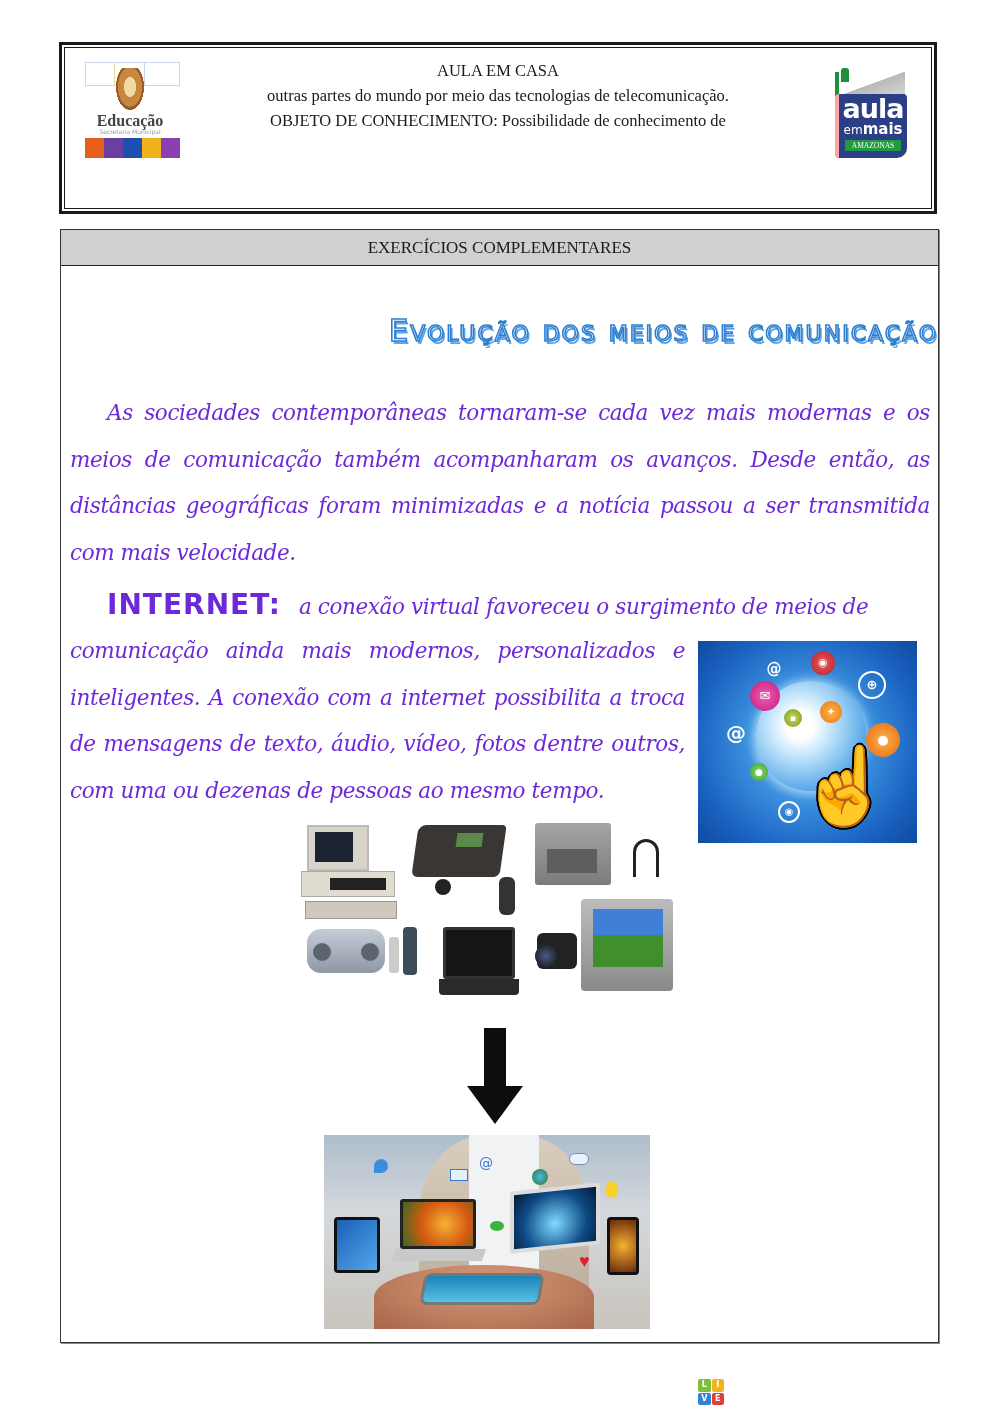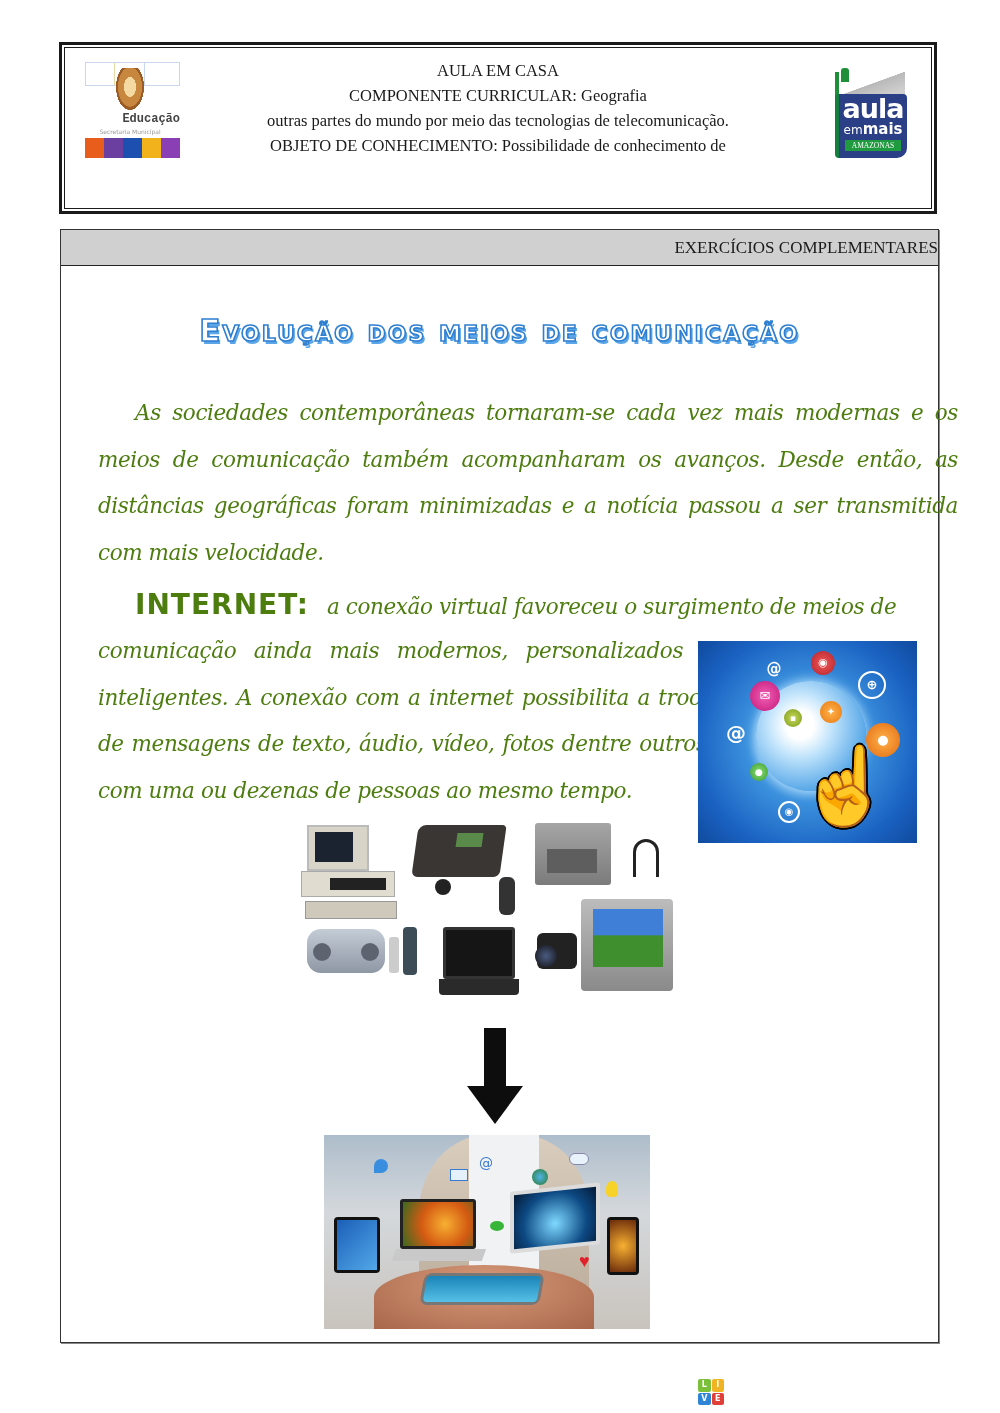--- a/index.html
+++ b/index.html
@@ -23,65 +23,65 @@
       position: absolute; left: 82px; top: 133px; font-size: 17px; color: #1a1a1a; white-space: nowrap;
     }
 
     
     .edu-logo { position: absolute; left: 15px; top: 14px; width: 100px; height: 100px; }
     .edu-lines { position: absolute; left: 5px; top: 0; width: 95px; height: 24px;
       border: 1px solid #cbd6ee; background:
         linear-gradient(90deg, transparent 30%, #e8d9a3 30%, #e8d9a3 31%, transparent 31%, transparent 62%, #c8d6f0 62%, #c8d6f0 63%, transparent 63%); }
     .edu-crest { position: absolute; left: 36px; top: 6px; width: 28px; height: 42px;
       background: radial-gradient(ellipse at 50% 45%, #f4d9a2 0 30%, #c7873f 31% 60%, #9a5b25 61% 70%, transparent 71%); }
-    .edu-text { position: absolute; left: 0; width: 100px; top: 50px; text-align: right;
-      font-family: Liberation Mono, monospace; font-weight: bold; font-size: 12px; color: #444; }
+    .edu-text { position: absolute; left: 0; width: 100px; top: 50px; text-align: center;
+      font-family: Liberation Serif, serif; font-weight: bold; font-size: 16px; color: #444; }
     .edu-sub { position: absolute; left: 0; width: 100px; top: 66px; text-align: center;
       font-family: "DejaVu Sans", sans-serif; font-size: 6px; color: #999; }
     .edu-stripes { position: absolute; left: 5px; top: 76px; width: 95px; height: 20px; display: flex; }
     .edu-stripes span { flex: 1; display: block; }
 
     
     .aula-logo { position: absolute; right: 22px; top: 20px; width: 78px; height: 94px; }
     .aula-roof { position: absolute; left: 4px; top: 4px; width: 70px; height: 28px;
       background: linear-gradient(160deg, transparent 45%, #b9b9b9 46%, #cfcfcf 80%);
       border-left: 4px solid #1f8f3a; }
     .aula-chimney { position: absolute; left: 10px; top: 0; width: 8px; height: 14px; background: #1f8f3a; border-radius: 3px 3px 0 0; }
     .aula-box { position: absolute; left: 4px; top: 26px; width: 72px; height: 64px;
-      background: #2b3f86; border-radius: 4px 4px 10px 4px; border-left: 4px solid #15803d; }
+      background: #2b3f86; border-radius: 4px 4px 10px 4px; border-left: 4px solid #fca5a5; }
     .aula-word { position: absolute; left: 0; width: 100%; top: 1px; text-align: center;
       font-family: "DejaVu Sans", sans-serif; font-weight: bold; font-size: 27px; color: #fff; line-height: 28px; letter-spacing: -1px; }
     .aula-em { position: absolute; left: 0; width: 100%; top: 27px; text-align: center;
       font-family: "DejaVu Sans", sans-serif; font-weight: bold; font-size: 15px; color: #fff; line-height: 16px; }
     .aula-em small { font-size: 12px; font-weight: normal; }
     .aula-amazonas { position: absolute; left: 6px; right: 6px; top: 46px; height: 11px;
       background: #1f9a3e; color: #fff; font-size: 7.5px; text-align: center; line-height: 11px;
       font-family: "Liberation Serif", serif; }
 
     
     .exercises-box {
       position: absolute; left: 60px; top: 229px; width: 879px; height: 1114px;
       border: 1px solid #333; box-shadow: 1px 1px 0 #888;
     }
     .exercises-header {
       height: 36px; background: #d0d0d0; border-bottom: 1px solid #222;
-      text-align: right; font-size: 17px; line-height: 36px; color: #1a1a1a;
+      text-align: center; font-size: 17px; line-height: 36px; color: #1a1a1a;
     }
 
     .main-title {
-      position: absolute; left: 0; right: 0; top: 82px; text-align: center;
-      font-family: "DejaVu Sans", sans-serif; font-weight: bold; font-size: 31px;
+      position: absolute; left: 0; right: 0; top: 82px; text-align: right;
+      font-family: "DejaVu Sans", sans-serif; font-weight: normal; font-size: 31px;
       letter-spacing: 2px; color: #ffffff; font-variant: small-caps;
       -webkit-text-stroke: 1.6px #2f7fd0;
       text-shadow: 2px 3px 0 #5aa6e8;
     }
 
     .script {
-      font-family: "DejaVu Serif", serif; font-style: italic; color: #4d7c0f;
-      font-size: 21.5px; letter-spacing: -0.4px; margin-left: 28px;
+      font-family: "DejaVu Serif", serif; font-style: italic; color: #6d28d9;
+      font-size: 21.5px; letter-spacing: -0.4px;
     }
     .para1 {
       position: absolute; left: 9px; width: 860px; top: 160px;
       line-height: 46.5px; text-align: justify; text-indent: 37px;
     }
     .para2-first {
       position: absolute; left: 9px; width: 860px; top: 352px;
       line-height: 46px; text-align: justify; text-indent: 37px; white-space: nowrap;
     }
     .internet-label {
@@ -140,21 +140,20 @@
         <span style="background:#e85d1c"></span>
         <span style="background:#6a3fa0"></span>
         <span style="background:#1d4fb0"></span>
         <span style="background:#f2b21b"></span>
         <span style="background:#8a3fb5"></span>
       </div>
     </div>
 
     <div class="header-title-block">
       <div>AULA EM CASA</div>
-      <div>COMPONENTE CURRICULAR: Geografia</div>
       <div>outras partes do mundo por meio das tecnologias de telecomunicação.</div>
       <div>OBJETO DE CONHECIMENTO: Possibilidade de conhecimento de</div>
     </div>
 
     <div class="aula-logo">
       <div class="aula-roof"></div>
       <div class="aula-chimney"></div>
       <div class="aula-box">
         <div class="aula-word">aula</div>
         <div class="aula-em"><small>em</small><span>mais</span></div>

